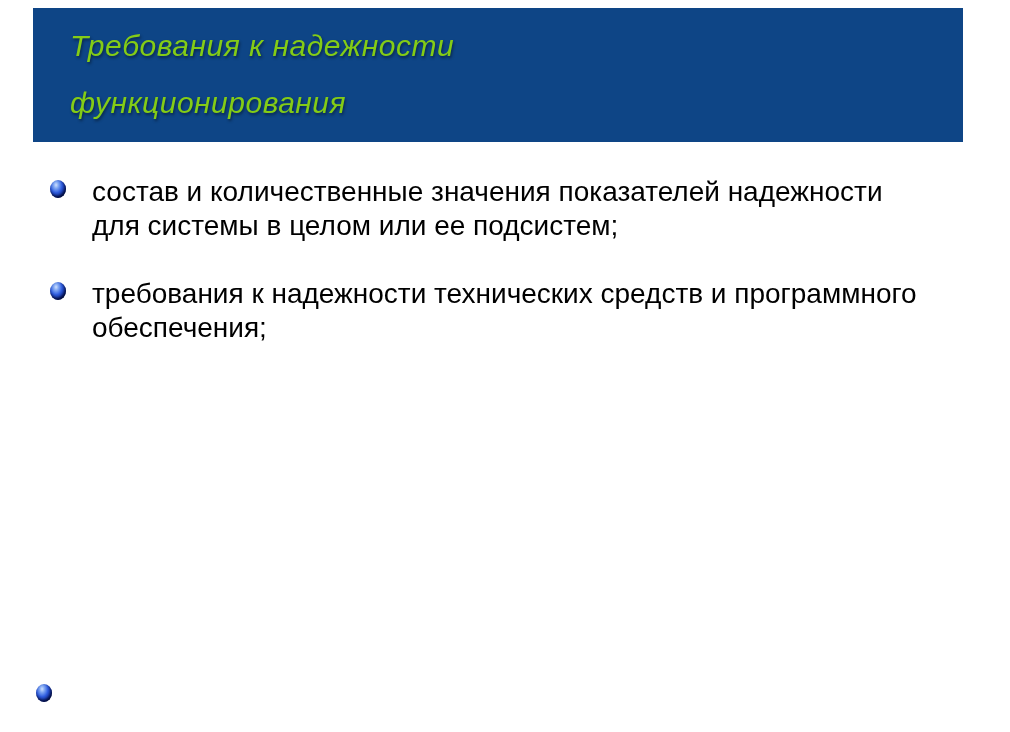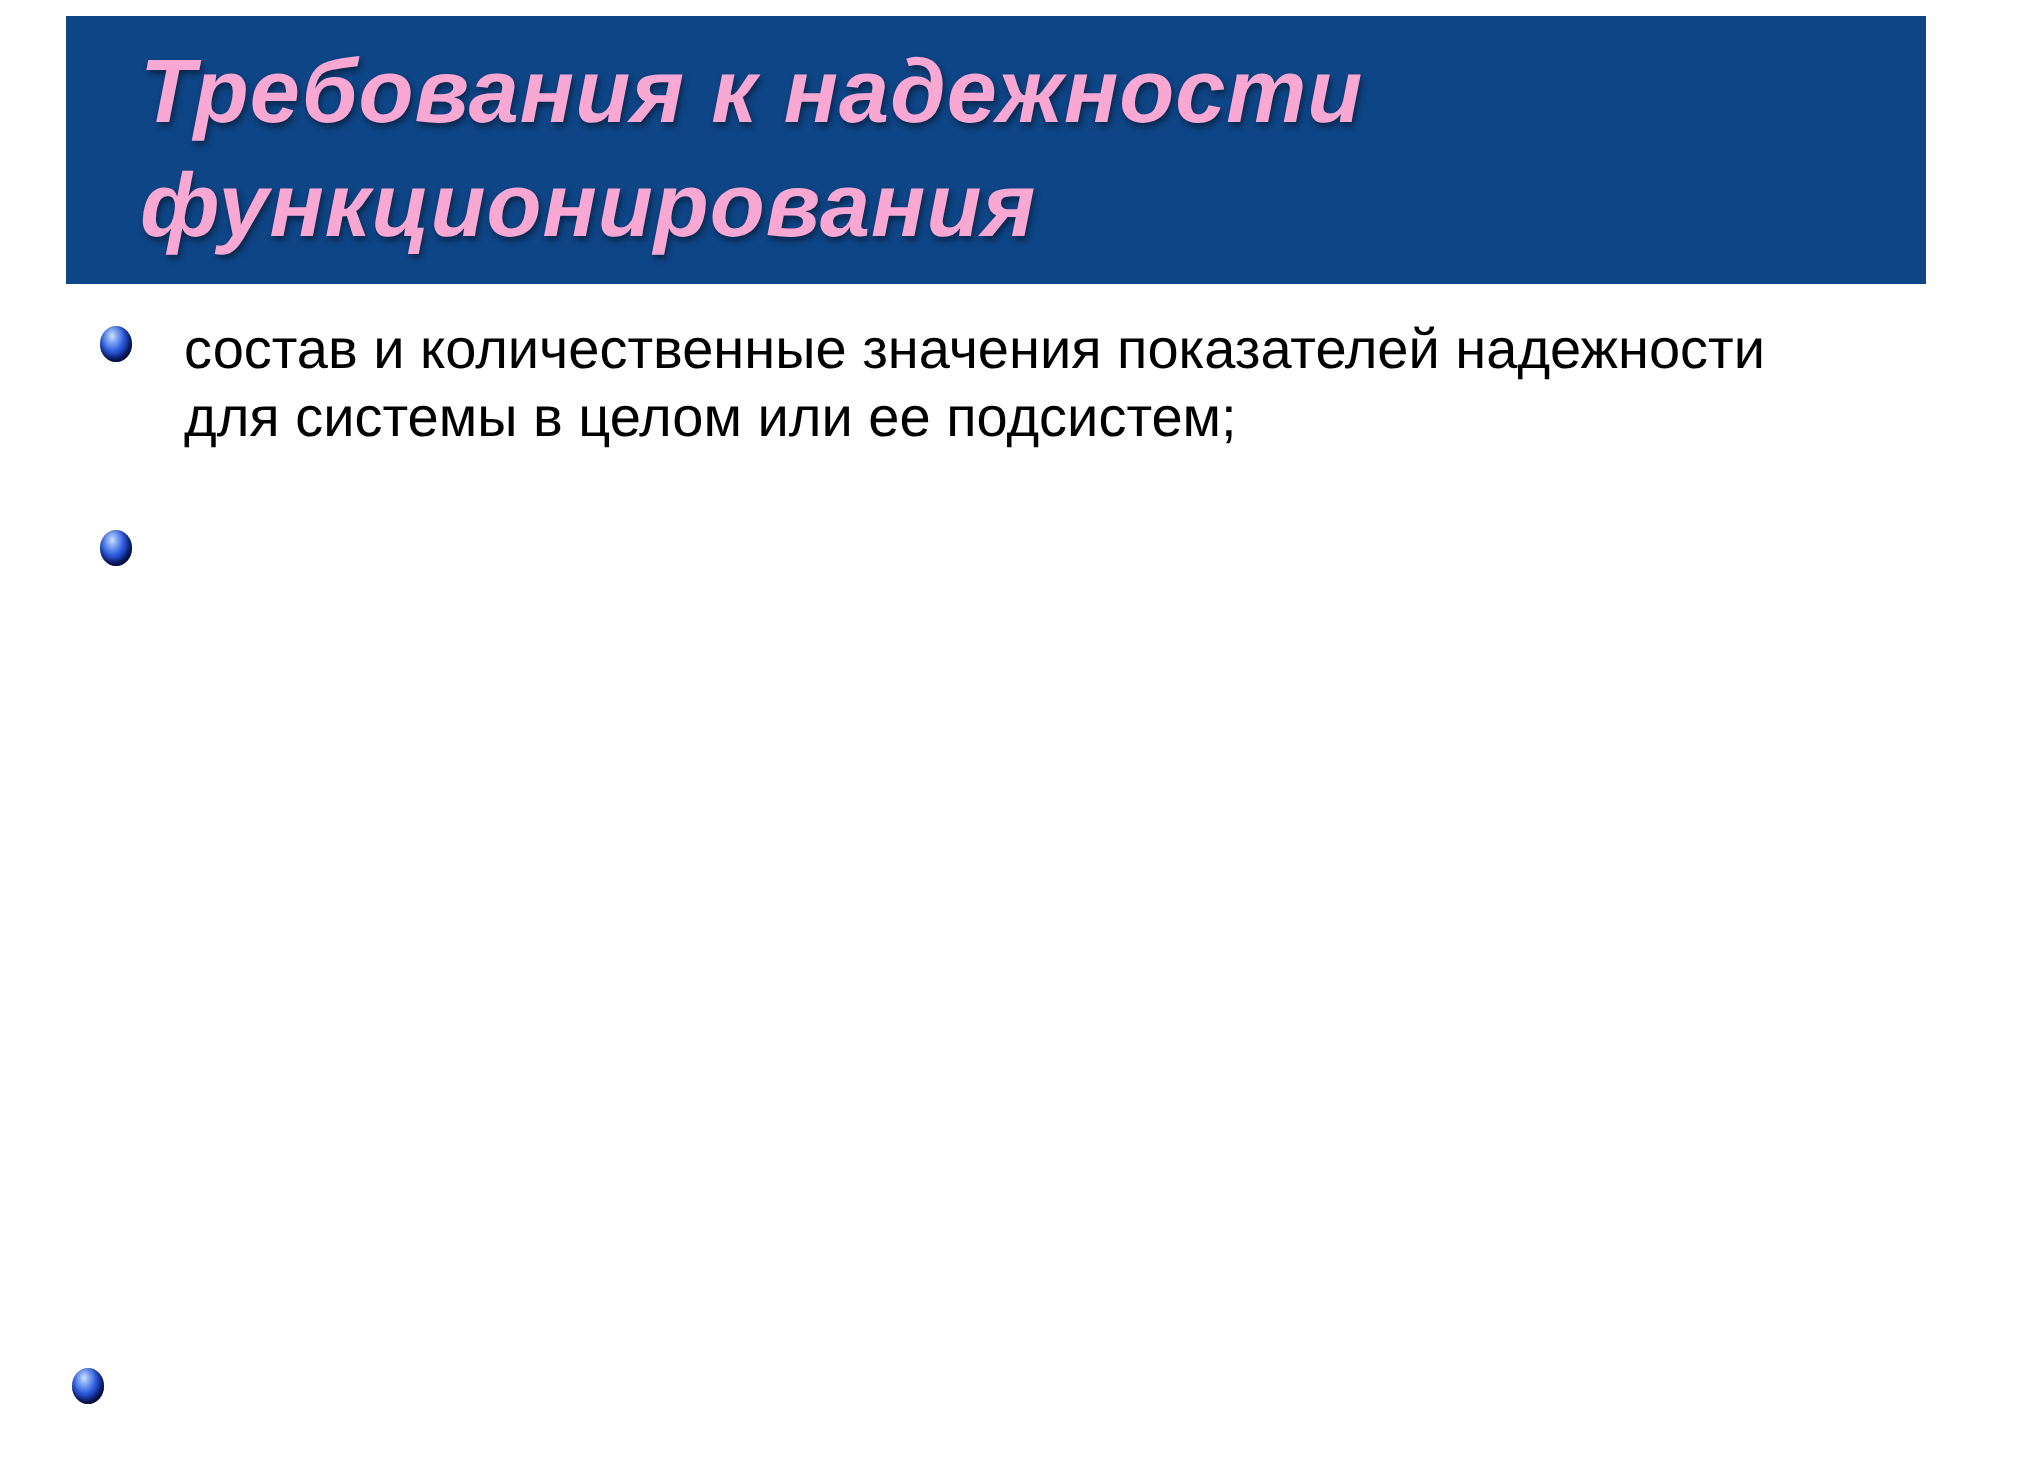--- a/index.html
+++ b/index.html
@@ -20,33 +20,33 @@
     left: 33px;
     top: 8px;
     width: 930px;
     height: 134px;
     background: #0e4586;
   }
   .title-text {
     position: absolute;
     left: 37px;
     top: 9px;
-    color: #f9a8d4;
-    font-size: 45px;
+    color: #84cc16;
+    font-size: 30px;
     line-height: 57px;
-    font-weight: bold;
+    font-weight: normal;
     font-style: italic;
     white-space: pre-line;
     letter-spacing: 0.5px;
     text-shadow: 1px 2px 3px rgba(0,0,0,0.45);
   }
   .bullet-list {
     position: absolute;
     left: 50px;
-    top: 158px;
+    top: 175px;
     width: 925px;
     margin: 0;
     padding: 0;
     list-style: none;
   }
   .bullet-item {
     position: relative;
     padding-left: 42px;
     margin: 0 0 34px 0;
     font-size: 28px;
@@ -91,18 +91,20 @@
   </div>
 
   <ul class="bullet-list">
     <li class="bullet-item">
       <span class="sphere"></span>
       <span class="bullet-text">состав и количественные значения показателей надежности
 для системы в целом или ее подсистем;</span>
     </li>
     <li class="bullet-item">
       <span class="sphere"></span>
+      <span class="bullet-text">требования к надежности технических средств и программного
+обеспечения;</span>
     </li>
   </ul>
 
   <span class="sphere bottom-sphere"></span>
 
 </div>
 
 </body></html>

